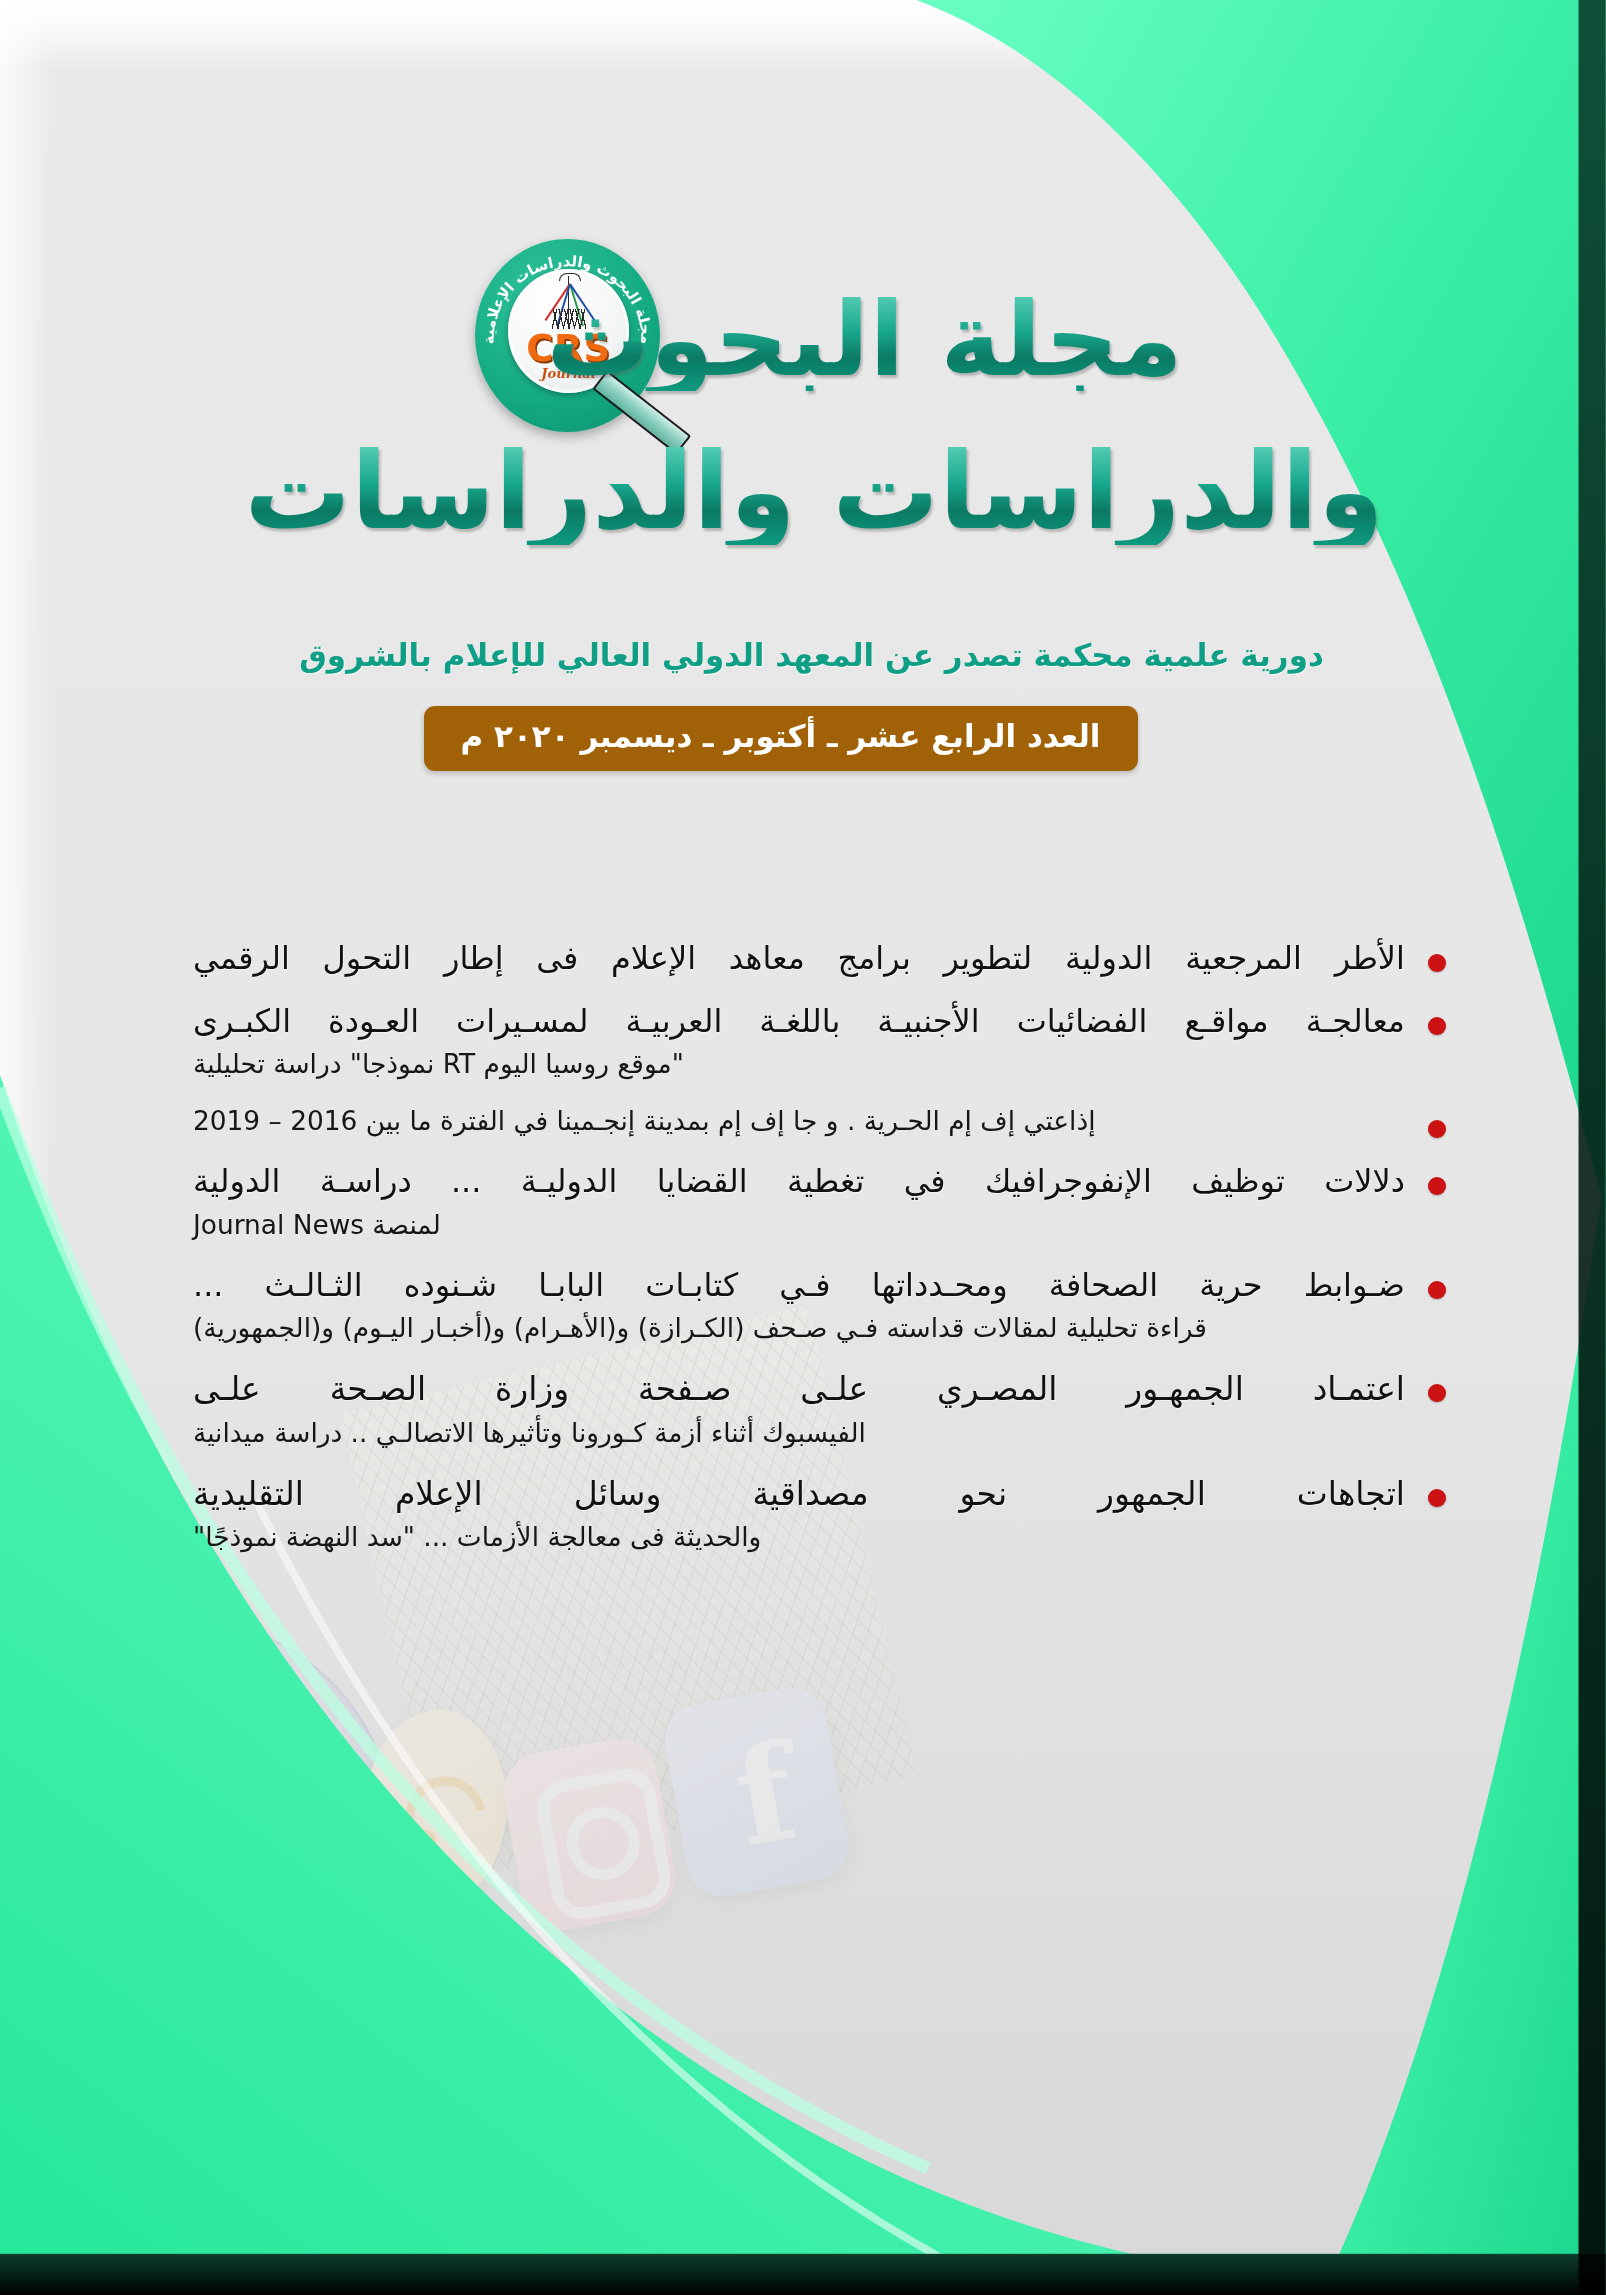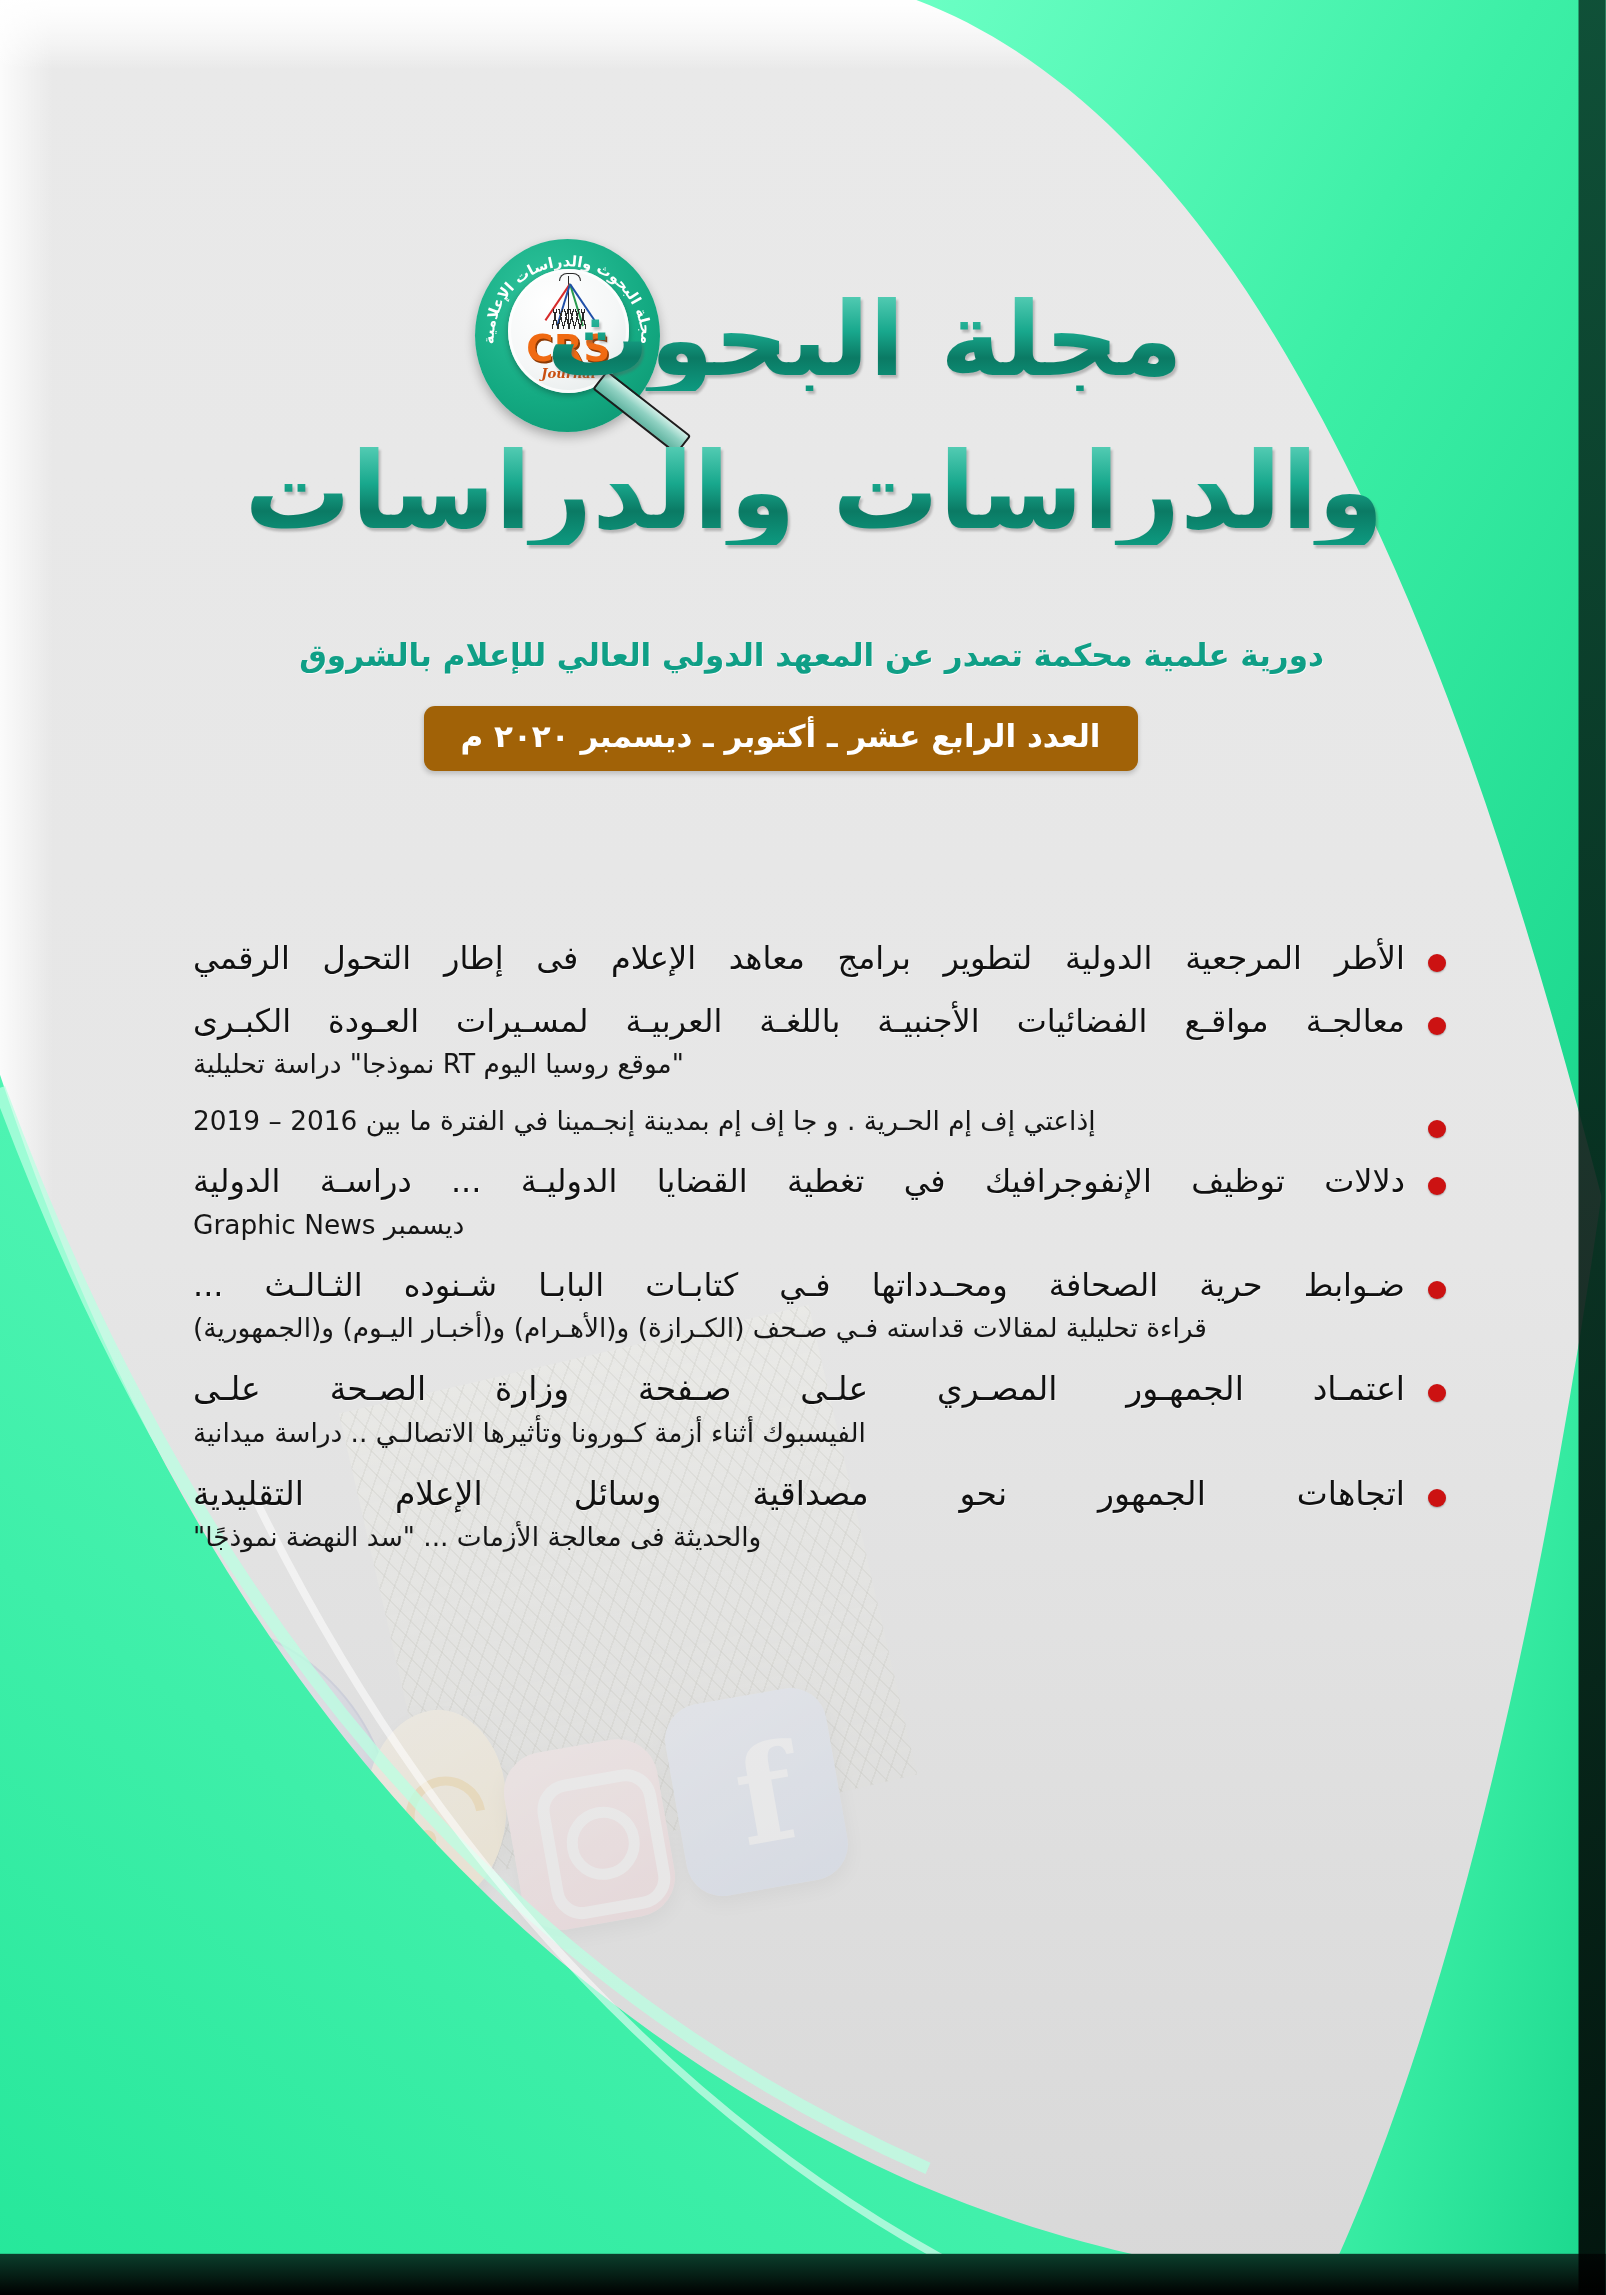--- a/index.html
+++ b/index.html
@@ -478,21 +478,21 @@
         <div class="entry-main">معالجـة مواقـع الفضائيات الأجنبيـة باللغـة العربيـة  لمسـيرات العـودة الكبـرى</div>
         <div class="entry-sub rtl-left">"موقع روسيا اليوم RT نموذجا" دراسة تحليلية</div>
       </div>
       <div class="entry compact">
         <span class="bullet"></span>
         <div class="entry-sub rtl-left">إذاعتي إف إم الحـرية . و جا إف إم بمدينة إنجـمينا في الفترة ما بين 2016 – 2019</div>
       </div>
       <div class="entry compact">
         <span class="bullet"></span>
         <div class="entry-main">دلالات توظيف الإنفوجرافيك في تغطية القضايا الدوليـة ... دراسـة الدولية</div>
-        <div class="entry-sub rtl-left">ديسمبر Graphic News</div>
+        <div class="entry-sub rtl-left">لمنصة Journal News</div>
       </div>
       <div class="entry compact">
         <span class="bullet"></span>
         <div class="entry-main">ضـوابط حرية الصحافة ومحـدداتها فـي كتابـات  البابـا شـنوده الثـالـث ...</div>
         <div class="entry-sub rtl-left">قراءة تحليلية لمقالات قداسته فـي صـحف (الكـرازة) و(الأهـرام) و(أخبـار اليـوم) و(الجمهورية)</div>
       </div>
       <div class="entry">
         <span class="bullet"></span>
         <div class="entry-main">اعتمـاد الجمهـور المصـري علـى صـفحة وزارة الصـحة  علـى</div>
         <div class="entry-sub rtl-left">الفيسبوك أثناء أزمة كـورونا  وتأثيرها الاتصالـي .. دراسة ميدانية</div>

